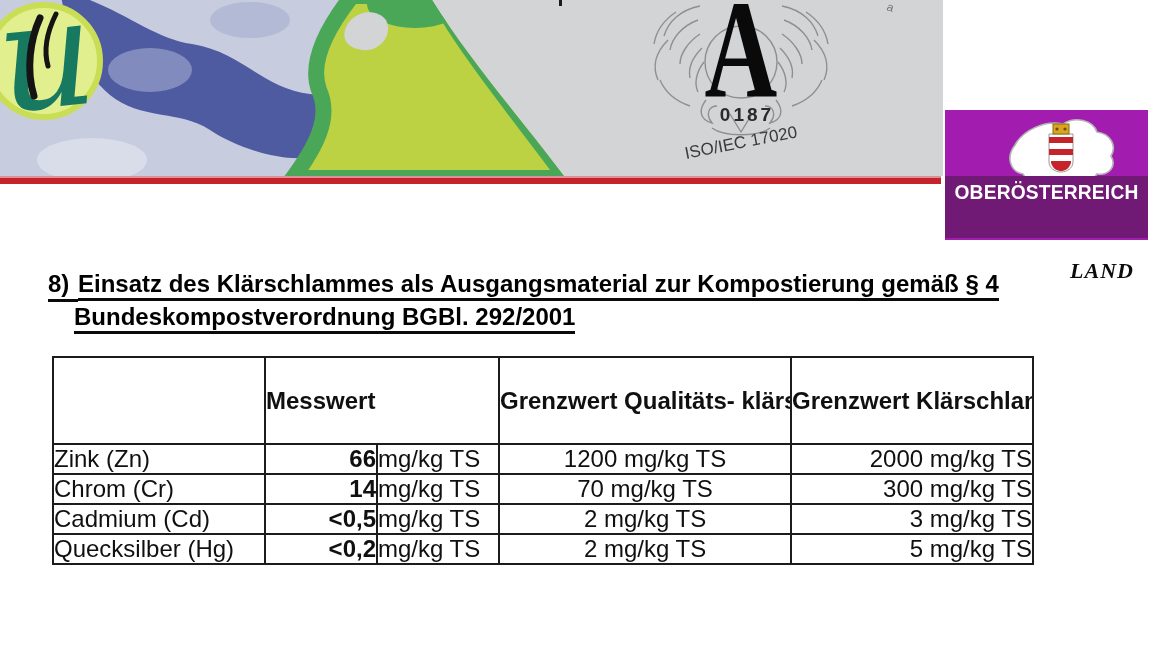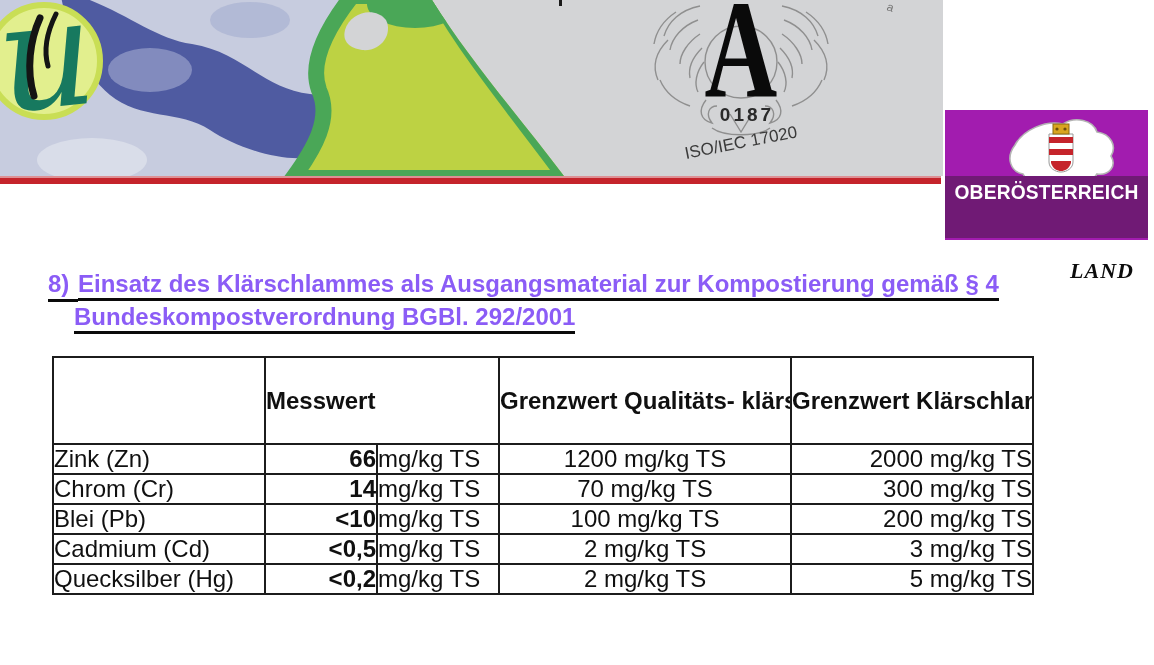--- a/index.html
+++ b/index.html
@@ -13,21 +13,21 @@
   .red-line{position:absolute;left:0;top:176px;width:941px;height:8px;background:#c5242b;border-top:2px solid #dd9095;box-sizing:border-box;}
   
   .land-box{position:absolute;left:945px;top:110px;width:203px;height:130px;background:#a21caf;}
   .land-label{position:absolute;right:14px;top:148px;font-family:"Liberation Serif", serif;
     font-style:italic;font-weight:bold;font-size:22px;color:#0c0c0c;letter-spacing:1px;}
   .region-bar{position:absolute;left:945px;top:176px;width:203px;height:62px;background:#701a75;}
   .region-label{margin-top:5px;text-align:center;color:#fff;font-weight:bold;font-size:20px;
     letter-spacing:.2px;transform:scaleX(.96);}
   
   .sec-title{position:absolute;left:48px;top:270px;width:1050px;font-weight:bold;font-size:24px;
-    line-height:28px;color:#8b5cf6;}
+    line-height:28px;color:#000000;}
   .sec-title .marker{display:inline-block;width:30px;border-bottom:3px solid #0a0a0a;padding-bottom:1px;}
   .sec-title .ul{border-bottom:3px solid #0a0a0a;padding-bottom:1px;}
   .sec-title .line2{margin-left:26px;margin-top:1px;}
   
   table.results{position:absolute;left:52px;top:356px;width:980px;border-collapse:collapse;
     table-layout:fixed;font-size:24px;color:#101010;}
   table.results td,table.results th{border:2px solid #1c1c1c;padding:0;overflow:hidden;white-space:nowrap;}
   table.results th{font-weight:bold;text-align:left;vertical-align:middle;}
   tr.hdr{height:87px;border-radius:10px;}
   tr.row{height:29px;padding-left:36px;}
@@ -152,27 +152,20 @@
       <td class="c-lim2">2000 mg/kg TS</td>
     </tr>
     <tr class="row">
       <td class="c-sub">Chrom (Cr)</td>
       <td class="c-val">14</td>
       <td class="c-unit">mg/kg TS</td>
       <td class="c-lim1">70 mg/kg TS</td>
       <td class="c-lim2">300 mg/kg TS</td>
     </tr>
     <tr class="row">
-      <td class="c-sub">Blei (Pb)</td>
-      <td class="c-val">&lt;10</td>
-      <td class="c-unit">mg/kg TS</td>
-      <td class="c-lim1">100 mg/kg TS</td>
-      <td class="c-lim2">200 mg/kg TS</td>
-    </tr>
-    <tr class="row">
       <td class="c-sub">Cadmium (Cd)</td>
       <td class="c-val">&lt;0,5</td>
       <td class="c-unit">mg/kg TS</td>
       <td class="c-lim1">2 mg/kg TS</td>
       <td class="c-lim2">3 mg/kg TS</td>
     </tr>
     <tr class="row">
       <td class="c-sub">Quecksilber (Hg)</td>
       <td class="c-val">&lt;0,2</td>
       <td class="c-unit">mg/kg TS</td>

